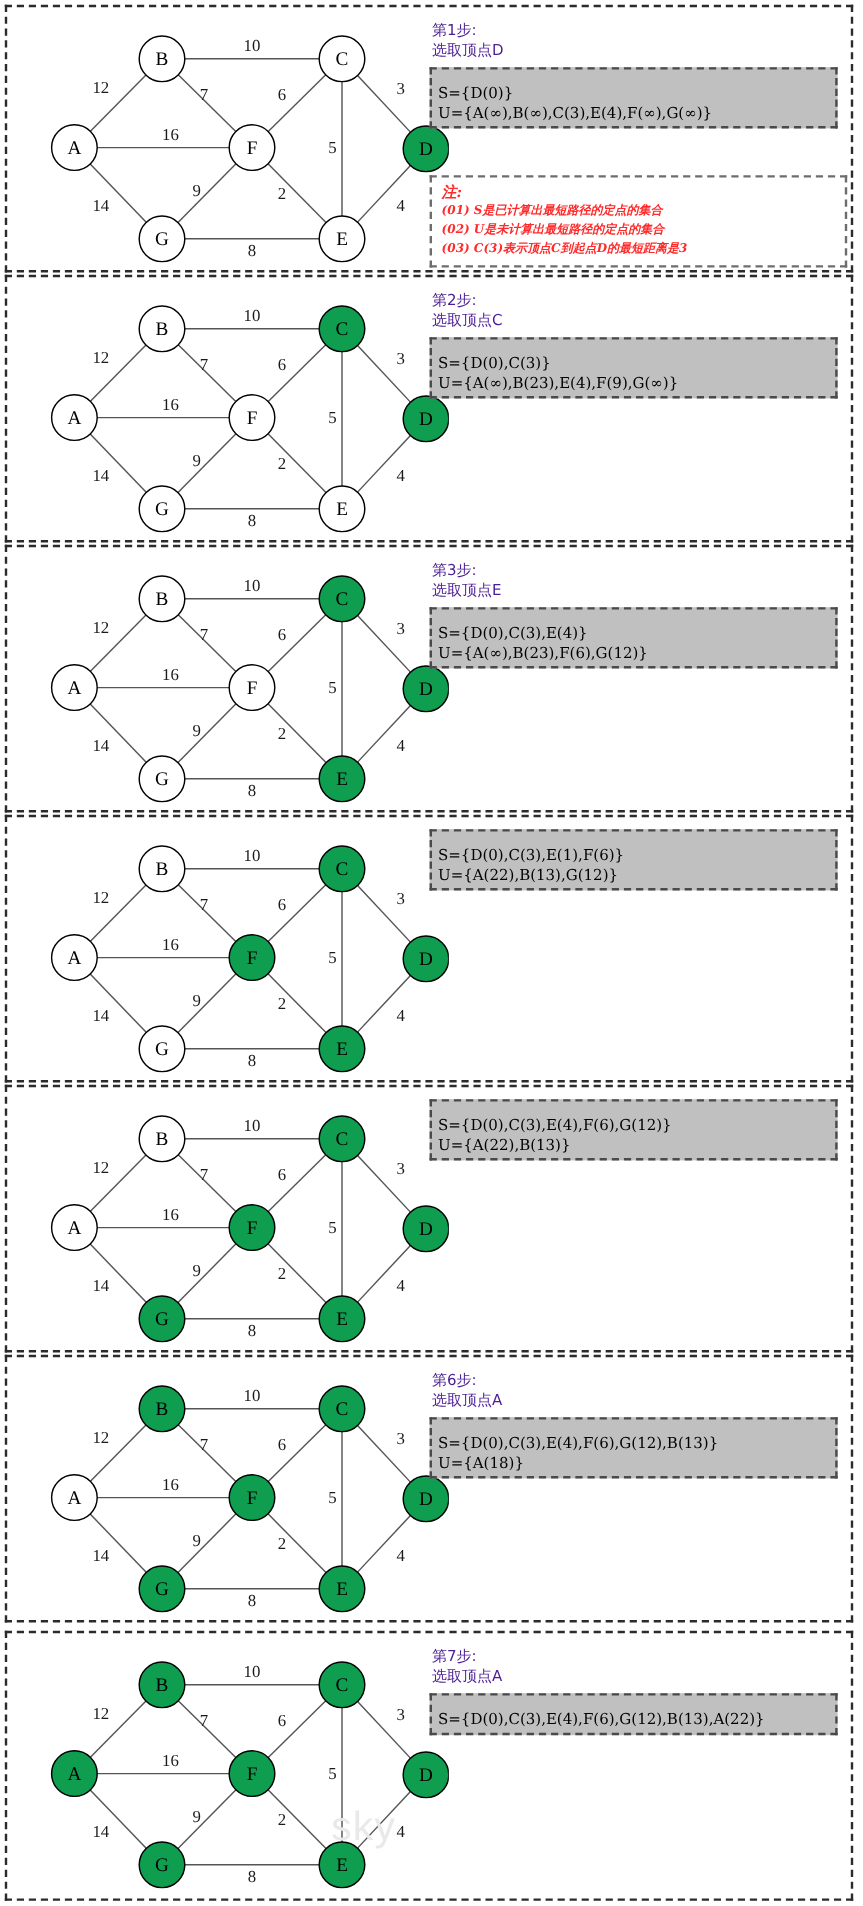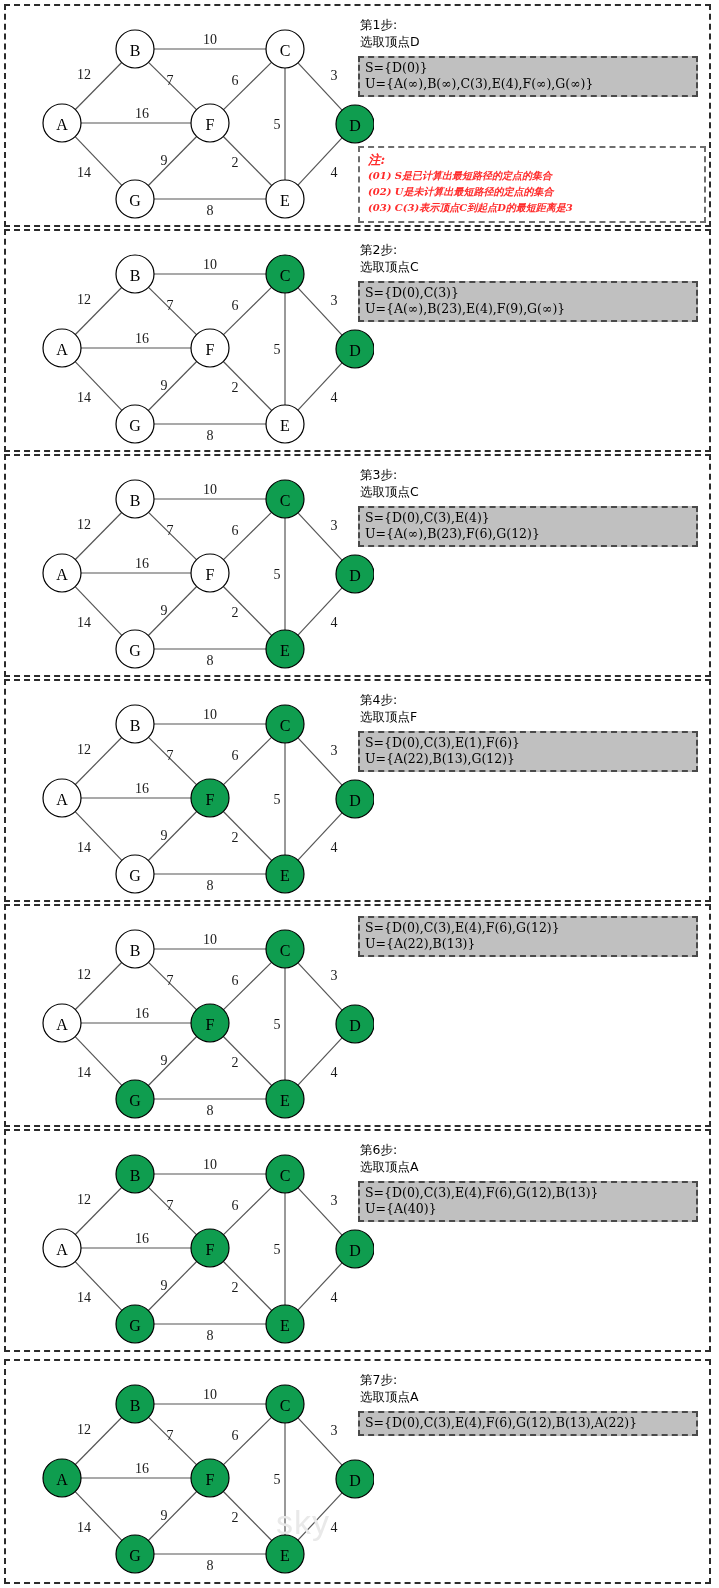--- a/index.html
+++ b/index.html
@@ -29,28 +29,28 @@
   .right{
     position:absolute;
     left:352px;
     top:10px;
     width:350px;
   }
   .step-title{
     font-family:"DejaVu Sans", sans-serif;
     font-size:12.5px;
     line-height:17px;
-    color:#000000;
+    color:#4c1d95;
     white-space:pre-line;
     margin:0 0 6px 2px;
   }
   .su-box{
     background:#c0c0c0;
     border:2px dashed #4a4a4a;
-    padding:2px 5px 3px 5px;
+    padding:12px 5px 3px 5px;
     box-sizing:border-box;
     display:inline-block;
     min-width:340px;
   }
   .su-line{
     font-family:"DejaVu Serif", serif;
     font-size:12.5px;
     line-height:16px;
     letter-spacing:0px;
     white-space:nowrap;
@@ -241,21 +241,21 @@
           <text x="333" y="113" class="node-label">D</text>
           <circle cx="263" cy="187" r="19" class="node" fill="#0f9d4f" stroke="#000000"></circle>
           <text x="263" y="188" class="node-label">E</text>
           <circle cx="188" cy="111" r="19" class="node" fill="#ffffff" stroke="#000000"></circle>
           <text x="188" y="112" class="node-label">F</text>
           <circle cx="113" cy="187" r="19" class="node" fill="#ffffff" stroke="#000000"></circle>
           <text x="113" y="188" class="node-label">G</text>
         </svg>
       </div>
       <div class="right"><div class="step-title">第3步:
-选取顶点C</div><div class="su-box"><div class="su-line">S={D(0),C(3),E(4)}</div><div class="su-line">U={A(∞),B(23),F(6),G(12)}</div></div></div>
+选取顶点E</div><div class="su-box"><div class="su-line">S={D(0),C(3),E(4)}</div><div class="su-line">U={A(∞),B(23),F(6),G(12)}</div></div></div>
     </div>
     <div class="panel" style="top: 679px; height: 223px;">
       <div class="graph-wrap">
         <svg width="352" height="212" viewBox="0 0 352 212">
           <line x1="132" y1="37" x2="244" y2="37" class="edge" stroke="#555555"></line>
           <text x="188" y="27" class="edge-label">10</text>
           <line x1="53.34332534745701" y1="97.47388937381069" x2="99.65667465254299" y2="50.52611062618931" class="edge" stroke="#555555"></line>
           <text x="62" y="62" class="edge-label">12</text>
           <line x1="126.52489222381442" y1="50.3445603274969" x2="174.47510777618558" y2="97.65543967250309" class="edge" stroke="#555555"></line>
           <text x="148" y="68" class="edge-label">7</text>
@@ -286,22 +286,21 @@
           <circle cx="333" cy="112" r="19" class="node" fill="#0f9d4f" stroke="#000000"></circle>
           <text x="333" y="113" class="node-label">D</text>
           <circle cx="263" cy="187" r="19" class="node" fill="#0f9d4f" stroke="#000000"></circle>
           <text x="263" y="188" class="node-label">E</text>
           <circle cx="188" cy="111" r="19" class="node" fill="#0f9d4f" stroke="#000000"></circle>
           <text x="188" y="112" class="node-label">F</text>
           <circle cx="113" cy="187" r="19" class="node" fill="#ffffff" stroke="#000000"></circle>
           <text x="113" y="188" class="node-label">G</text>
         </svg>
       </div>
-      <div class="right"><div class="step-title">第4步:
-选取顶点F</div><div class="su-box"><div class="su-line">S={D(0),C(3),E(1),F(6)}</div><div class="su-line">U={A(22),B(13),G(12)}</div></div></div>
+      <div class="right"><div class="su-box"><div class="su-line">S={D(0),C(3),E(1),F(6)}</div><div class="su-line">U={A(22),B(13),G(12)}</div></div></div>
     </div>
     <div class="panel" style="top: 904px; height: 223px;">
       <div class="graph-wrap">
         <svg width="352" height="212" viewBox="0 0 352 212">
           <line x1="132" y1="37" x2="244" y2="37" class="edge" stroke="#555555"></line>
           <text x="188" y="27" class="edge-label">10</text>
           <line x1="53.34332534745701" y1="97.47388937381069" x2="99.65667465254299" y2="50.52611062618931" class="edge" stroke="#555555"></line>
           <text x="62" y="62" class="edge-label">12</text>
           <line x1="126.52489222381442" y1="50.3445603274969" x2="174.47510777618558" y2="97.65543967250309" class="edge" stroke="#555555"></line>
           <text x="148" y="68" class="edge-label">7</text>
@@ -378,21 +377,21 @@
           <text x="333" y="113" class="node-label">D</text>
           <circle cx="263" cy="187" r="19" class="node" fill="#0f9d4f" stroke="#000000"></circle>
           <text x="263" y="188" class="node-label">E</text>
           <circle cx="188" cy="111" r="19" class="node" fill="#0f9d4f" stroke="#000000"></circle>
           <text x="188" y="112" class="node-label">F</text>
           <circle cx="113" cy="187" r="19" class="node" fill="#0f9d4f" stroke="#000000"></circle>
           <text x="113" y="188" class="node-label">G</text>
         </svg>
       </div>
       <div class="right"><div class="step-title">第6步:
-选取顶点A</div><div class="su-box"><div class="su-line">S={D(0),C(3),E(4),F(6),G(12),B(13)}</div><div class="su-line">U={A(40)}</div></div></div>
+选取顶点A</div><div class="su-box"><div class="su-line">S={D(0),C(3),E(4),F(6),G(12),B(13)}</div><div class="su-line">U={A(18)}</div></div></div>
     </div>
     <div class="panel" style="top: 1359px; height: 225px;">
       <div class="graph-wrap">
         <svg width="352" height="212" viewBox="0 0 352 212">
           <line x1="132" y1="37" x2="244" y2="37" class="edge" stroke="#555555"></line>
           <text x="188" y="27" class="edge-label">10</text>
           <line x1="53.34332534745701" y1="97.47388937381069" x2="99.65667465254299" y2="50.52611062618931" class="edge" stroke="#555555"></line>
           <text x="62" y="62" class="edge-label">12</text>
           <line x1="126.52489222381442" y1="50.3445603274969" x2="174.47510777618558" y2="97.65543967250309" class="edge" stroke="#555555"></line>
           <text x="148" y="68" class="edge-label">7</text>

